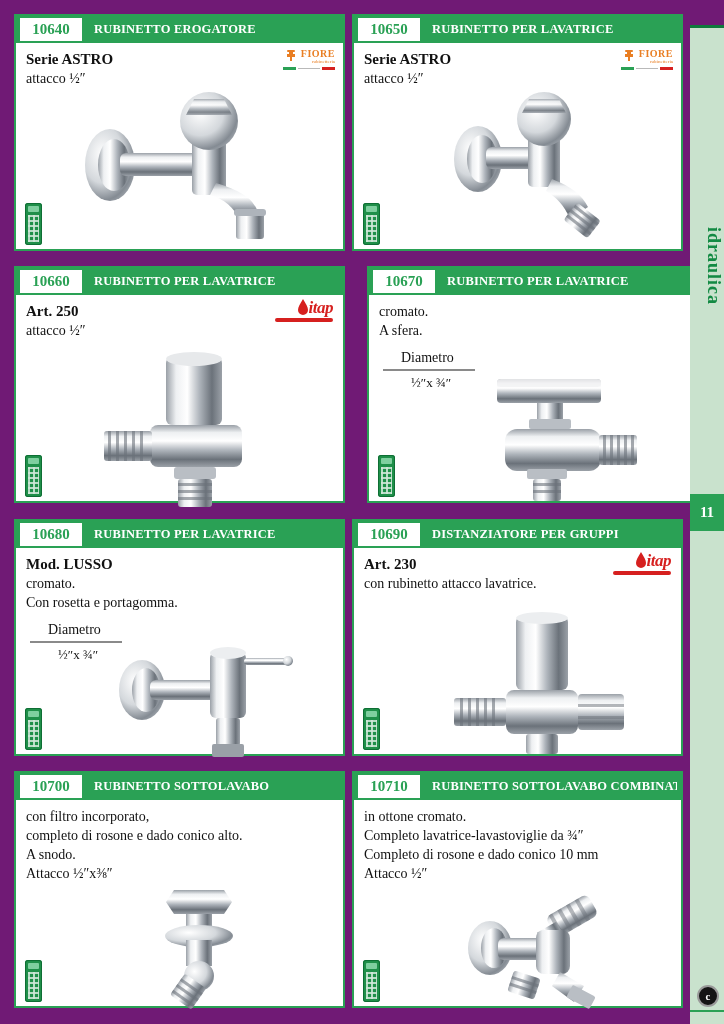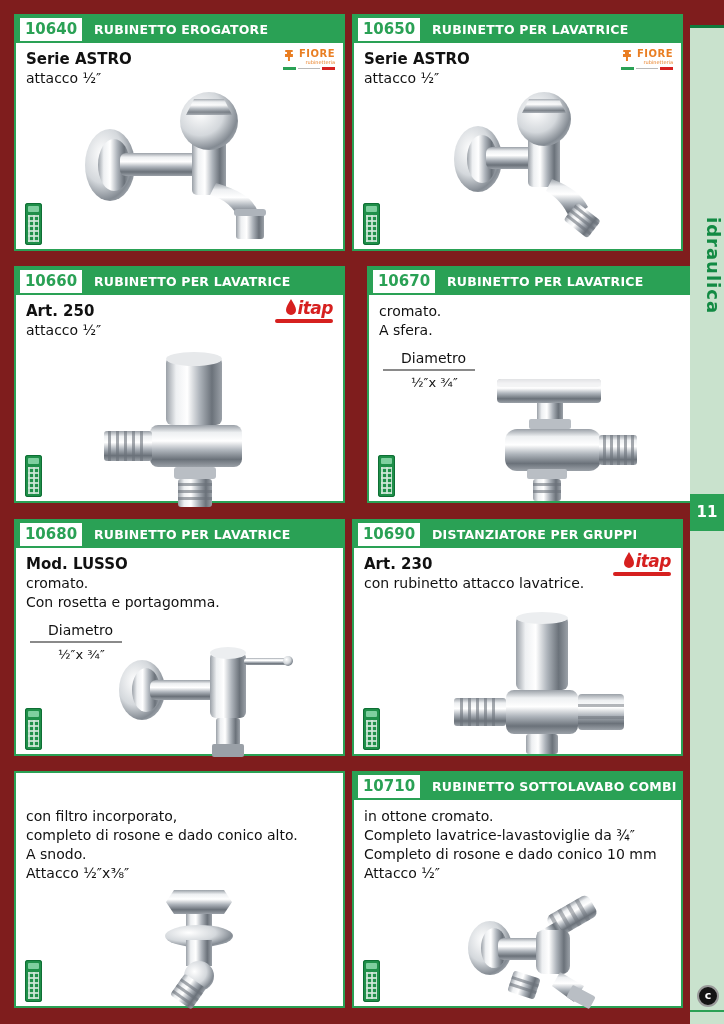--- a/index.html
+++ b/index.html
@@ -1,17 +1,17 @@
 <!DOCTYPE html>
 <html><head>
 <meta charset="utf-8">
 <style>
   html,body{margin:0;padding:0;}
   body{width:724px;height:1024px;background:#ffffff;font-family:"DejaVu Sans","Liberation Sans",sans-serif;position:relative;overflow:hidden;}
-  .page{position:absolute;inset:0;background:#7f1d1d;}
+  .page{position:absolute;inset:0;background:#701a75;font-family:Liberation Serif, serif;}
 
   
   .card{position:absolute;width:331px;height:237px;border:2px solid #2aa155;background:#fff;box-sizing:border-box;}
   .hdr{position:relative;height:27px;background:#2aa155;}
   .code{position:absolute;left:4px;top:2px;height:23px;width:62px;background:#fff;color:#2aa155;font-weight:bold;font-size:15px;text-align:center;line-height:23px;}
   .ttl{position:absolute;left:78px;top:0;right:4px;color:#fff;font-weight:bold;font-size:12.5px;line-height:27px;letter-spacing:.2px;white-space:nowrap;overflow:hidden;}
   .body{position:absolute;left:0;right:0;top:27px;bottom:0;}
   .line{margin:0 0 0 10px;font-size:14px;line-height:19px;color:#111;}
   .line:first-child{margin-top:7px;}
   .line.b{font-weight:bold;font-size:15px;}
@@ -323,20 +323,24 @@
         <rect x="94" y="124" width="32" height="20" rx="3" fill="url(#gv)"></rect>
       </svg>
       <div class="tag">
           <div class="win"></div>
           <div class="keys"></div>
         </div>
     </div>
   </section>
 
   <section class="card" style="left:14px;top:771px;">
+    <header class="hdr">
+      <div class="code">10700</div>
+      <div class="ttl">RUBINETTO SOTTOLAVABO</div>
+    </header>
     <div class="body">
       <div class="line">con filtro incorporato,</div>
       <div class="line">completo di rosone e dado conico alto.</div>
       <div class="line">A snodo.</div>
       <div class="line">Attacco ½″x⅜″</div>
       <svg class="photo" style="left:96px;top:84px;" width="170" height="126" viewBox="0 0 170 126">
         <polygon points="62,6 112,6 120,18 112,30 62,30 54,18" fill="url(#gh)"></polygon>
         <rect x="74" y="30" width="26" height="16" fill="url(#gv)"></rect>
         <ellipse cx="87" cy="52" rx="34" ry="11" fill="url(#gr)"></ellipse>
         <rect x="74" y="56" width="26" height="26" fill="url(#gv)"></rect>

